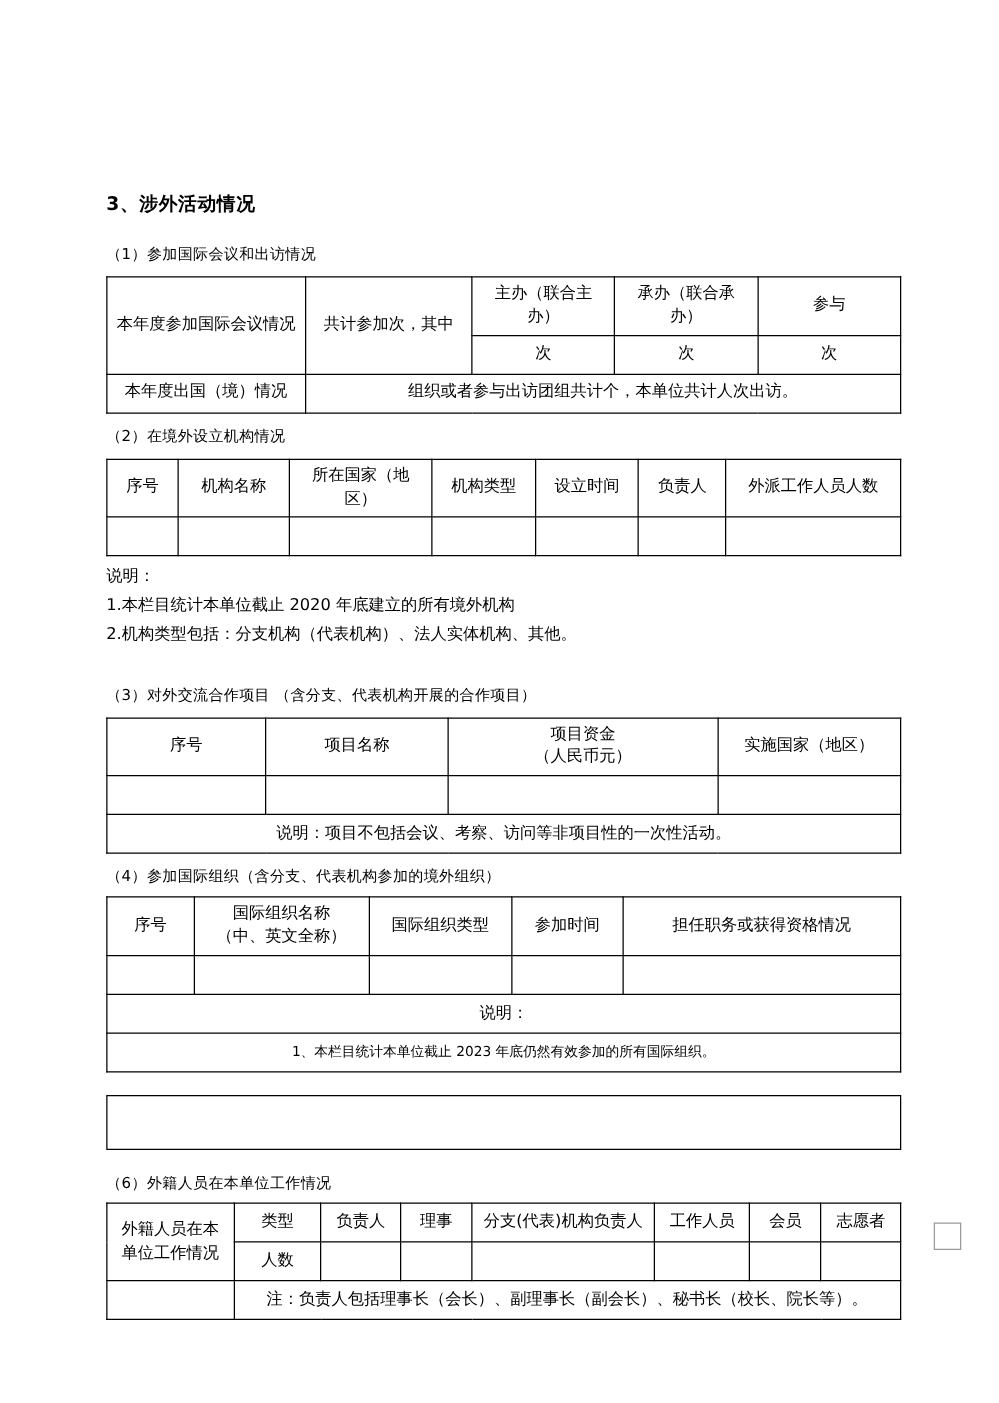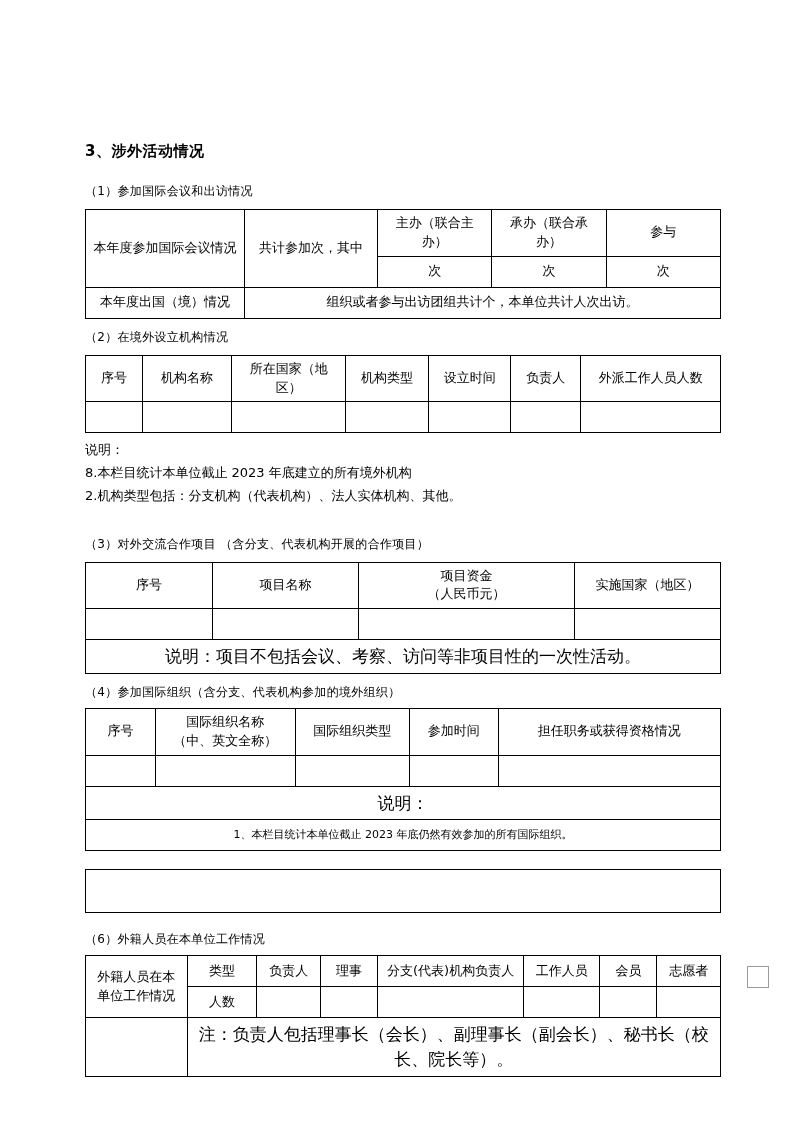--- a/index.html
+++ b/index.html
@@ -10,21 +10,21 @@
   body {
     width: 799px;
     height: 1122px;
     font-family: "DejaVu Sans", "Liberation Sans", sans-serif;
     color: #000000;
     position: relative;
     overflow: hidden;
   }
   .page {
     position: absolute;
-    left: 0; top: 2px;
+    left: 0; top: 14px;
     width: 799px;
     height: 1008px;
     box-sizing: border-box;
     padding: 140px 78px 0 85px;
   }
   .section-title {
     font-size: 15px;
     font-weight: bold;
     letter-spacing: 0.5px;
     margin: 0 0 22px 0;
@@ -59,21 +59,21 @@
   .note-block {
     font-size: 13px;
     line-height: 1.75;
     margin-top: 6px;
   }
   .note-block div { margin: 0; }
 
   .note-inside {
     text-align: left;
     padding-left: 10px;
-    font-size: 17px;
+    font-size: 13px;
   }
   .note-indent {
     text-align: left;
     padding-left: 14px;
     font-size: 11px;
     line-height: 1.6;
   }
   .big-empty-box {
     border: 1px solid #000000;
     height: 44px;
@@ -161,21 +161,21 @@
         <td>&nbsp;</td>
         <td>&nbsp;</td>
         <td>&nbsp;</td>
         <td>&nbsp;</td>
       </tr>
     </tbody>
   </table>
 
   <div class="note-block">
     <div>说明：</div>
-    <div>8.本栏目统计本单位截止 2023 年底建立的所有境外机构</div>
+    <div>1.本栏目统计本单位截止 2020 年底建立的所有境外机构</div>
     <div>2.机构类型包括：分支机构（代表机构）、法人实体机构、其他。</div>
   </div>
 
   <div class="spacer-lg"></div>
 
   <div class="sub-title">（3）对外交流合作项目 （含分支、代表机构开展的合作项目）</div>
 
   <table class="grid">
     <colgroup>
       <col style="width:20%">

